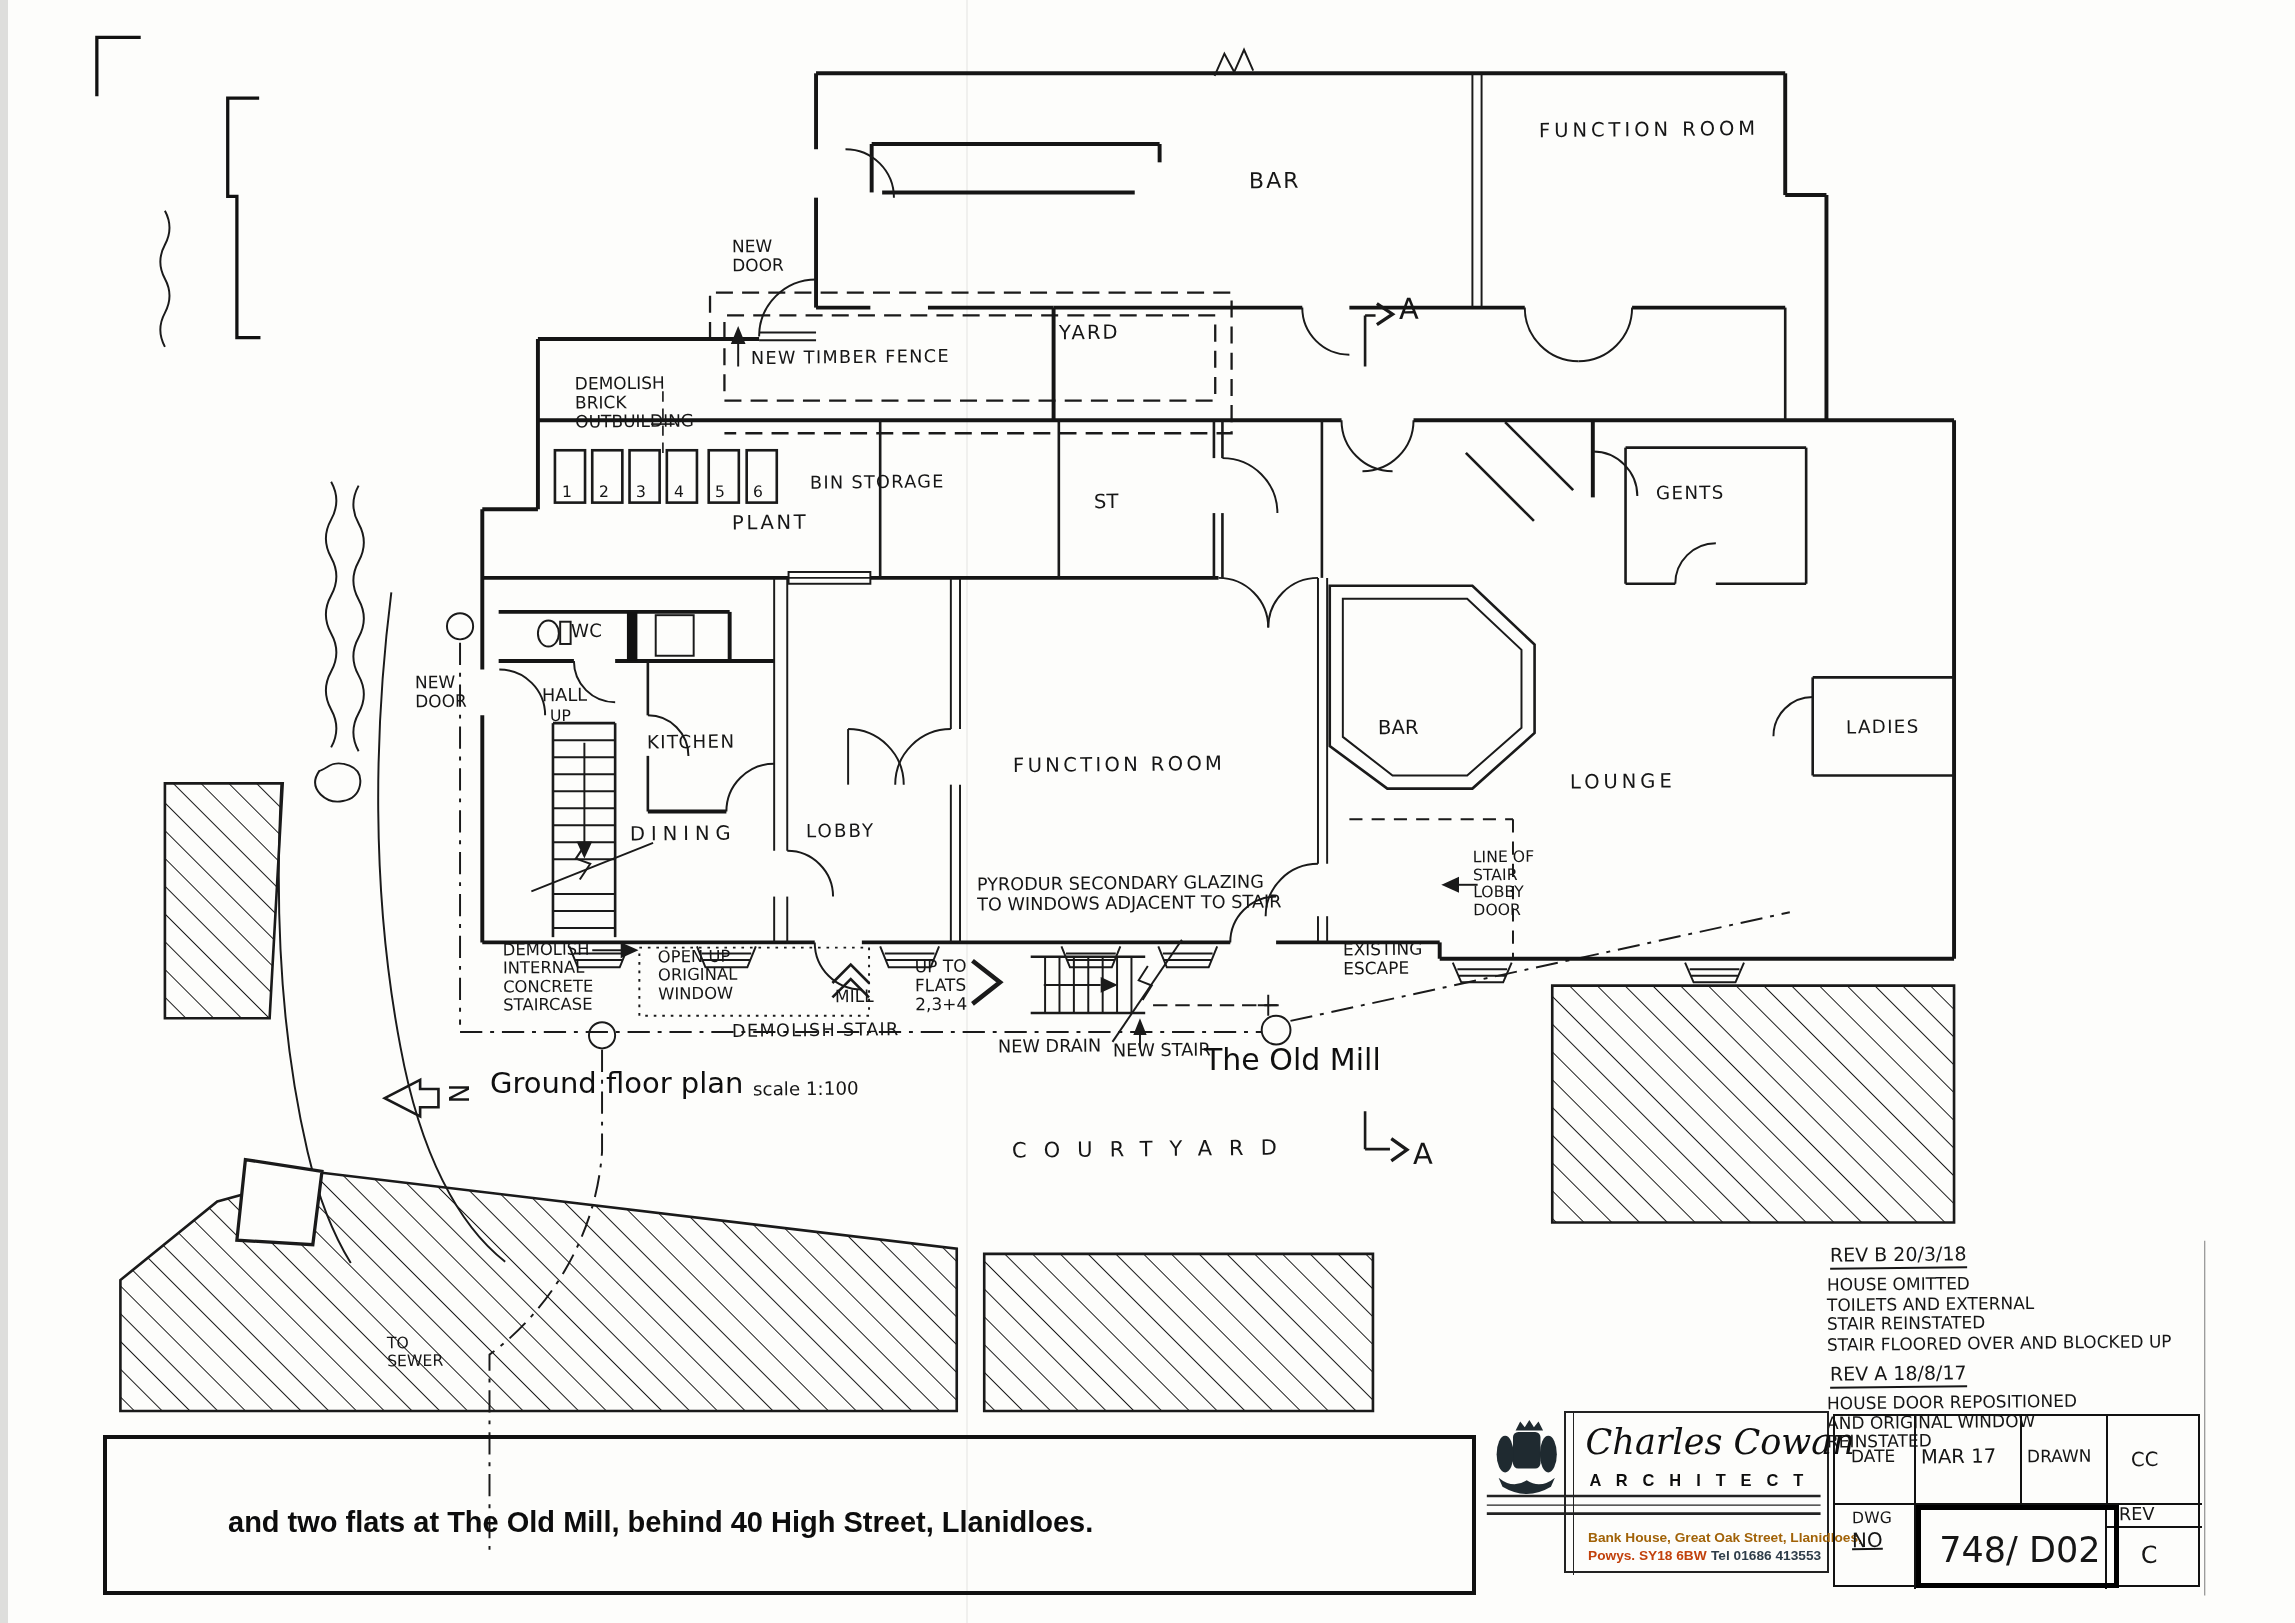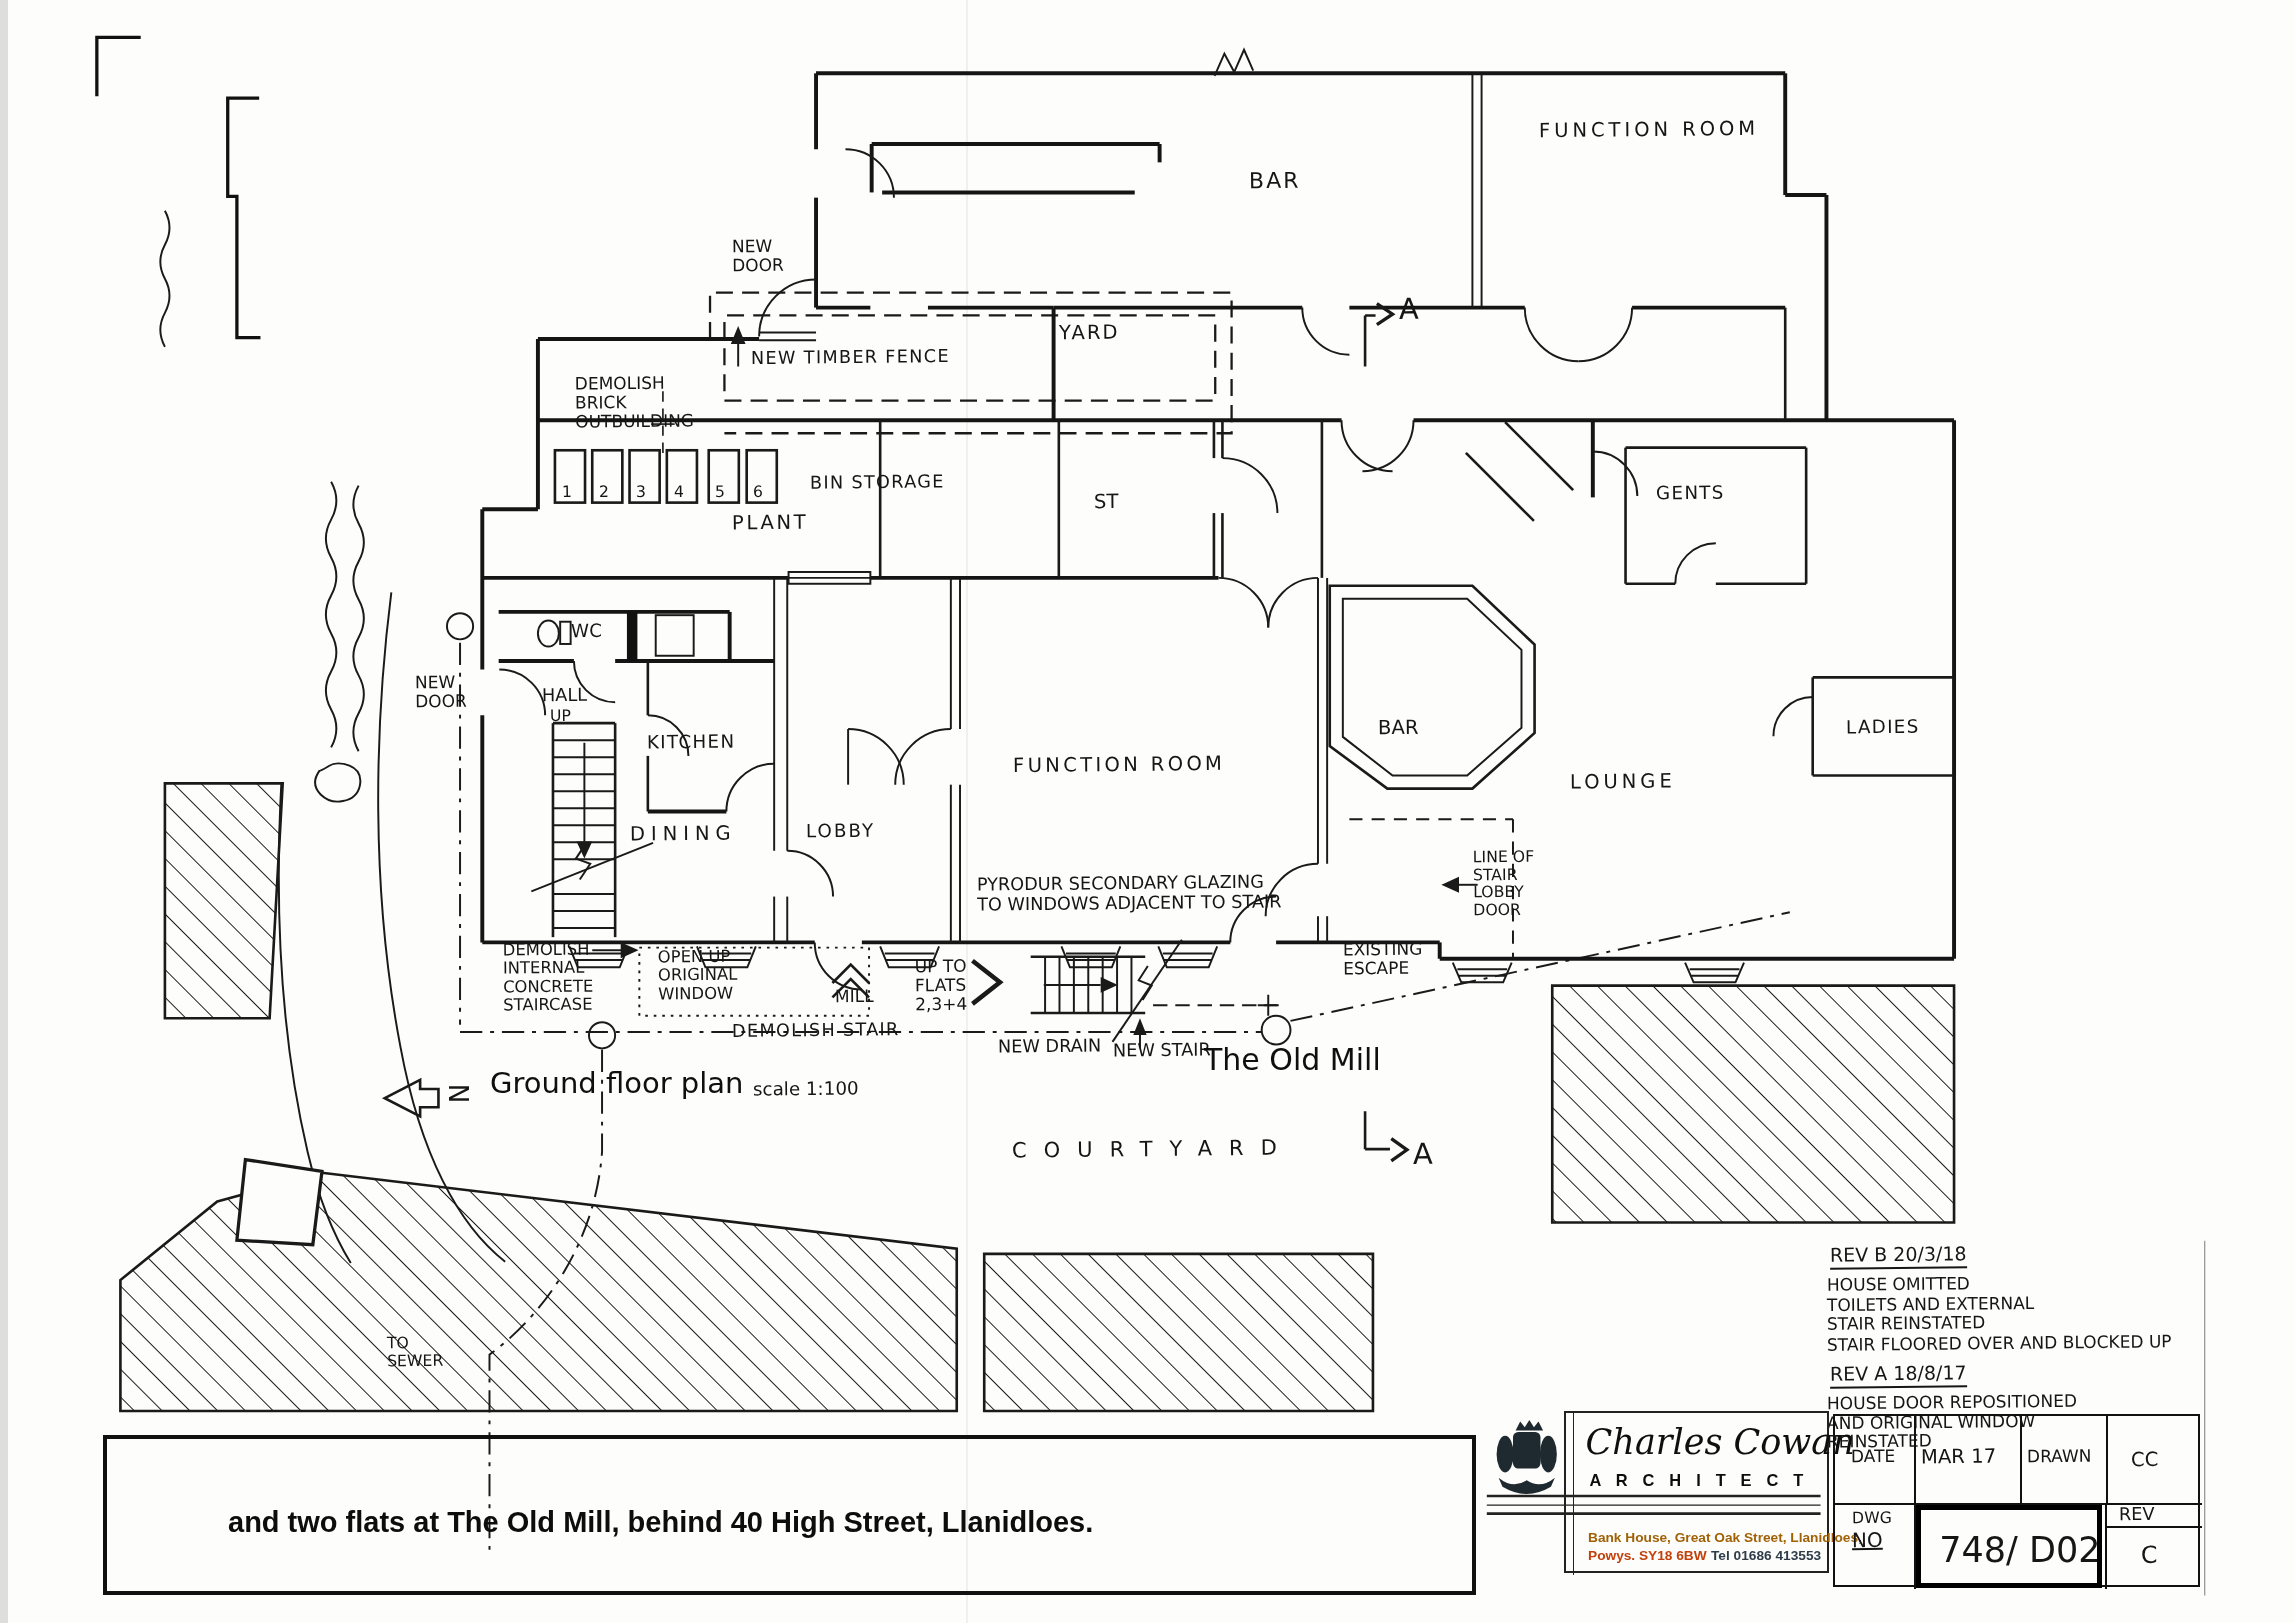--- a/index.html
+++ b/index.html
@@ -411,21 +411,21 @@
     <div class="box" style="left:79px;top:87px;height:86px;width:0;border-left:2.6px solid #111;"></div>
     <div class="box" style="left:270px;top:87px;height:86px;width:0;border-left:2.6px solid #111;"></div>
     <div class="box" style="left:270px;top:110px;width:97px;height:0;border-top:2.6px solid #111;"></div>
 
     <div class="hand" style="left:15.7px;top:31px;font-size:17px;">DATE</div>
     <div class="hand" style="left:86px;top:30px;font-size:19.6px;">MAR 17</div>
     <div class="hand" style="left:192px;top:31px;font-size:17px;">DRAWN</div>
     <div class="hand" style="left:296px;top:33px;font-size:19.6px;">CC</div>
     <div class="hand" style="left:17px;top:93px;font-size:15.7px;">DWG</div>
     <div class="hand" style="left:17px;top:113px;font-size:20px;text-decoration:underline;">NO</div>
-    <div class="box" style="left:81px;top:89px;width:186px;height:83px;border:5.2px solid #000;">
+    <div class="box" style="left:81px;top:89px;width:203px;height:83px;border:5.2px solid #000;">
       <div class="hand" style="left:18.3px;top:21px;font-size:35px;transform:none;">748/ D02</div>
     </div>
     <div class="hand" style="left:284px;top:89px;font-size:17.7px;">REV</div>
     <div class="hand" style="left:306px;top:126px;font-size:23.6px;">C</div>
   </div>
 
 </div>
 
 
 </body></html>

